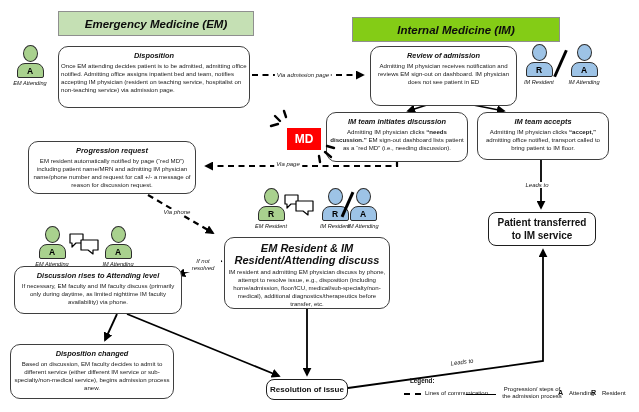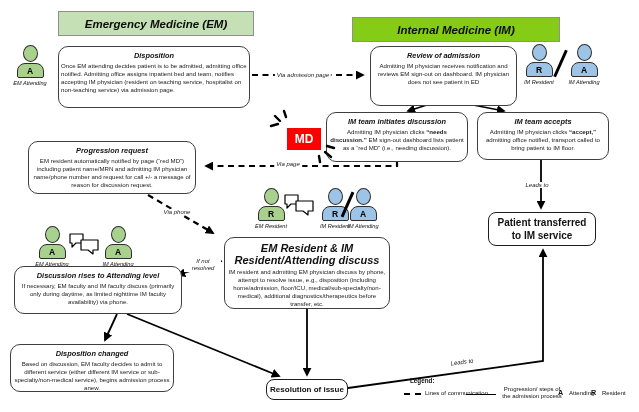--- a/index.html
+++ b/index.html
@@ -20,21 +20,21 @@
   .node .b b{font-weight:bold}
   #n-disposition{left:58px;top:46px;width:192px;height:62px}
   #n-disposition .b{text-align:left}
   #n-review{left:370px;top:46px;width:147px;height:60px}
   #n-initiates{left:326px;top:112px;width:142px;height:50px}
   #n-accepts{left:477px;top:112px;width:132px;height:48px}
   #n-request{left:28px;top:141px;width:168px;height:53px}
   #n-discuss{left:224px;top:237px;width:166px;height:72px}
   #n-discuss .t{font-size:11px}
   #n-rises{left:14px;top:266px;width:168px;height:48px}
-  #n-changed{left:10px;top:344px;width:164px;height:48px}
+  #n-changed{left:10px;top:344px;width:164px;height:55px}
 
   
   .term{position:absolute;background:#fff;border:1.4px solid #1e1e1e;font-weight:bold;
         display:flex;align-items:center;justify-content:center;text-align:center;
         box-sizing:border-box;z-index:2}
   #n-transferred{left:488px;top:212px;width:108px;height:34px;border-radius:8px;font-size:10px;line-height:1.3;padding:0 8px}
   #n-resolution{left:266px;top:379px;width:82px;height:21px;border-radius:8px;font-size:8px}
 
   
   .person{position:absolute;width:40px;text-align:center;z-index:2}

